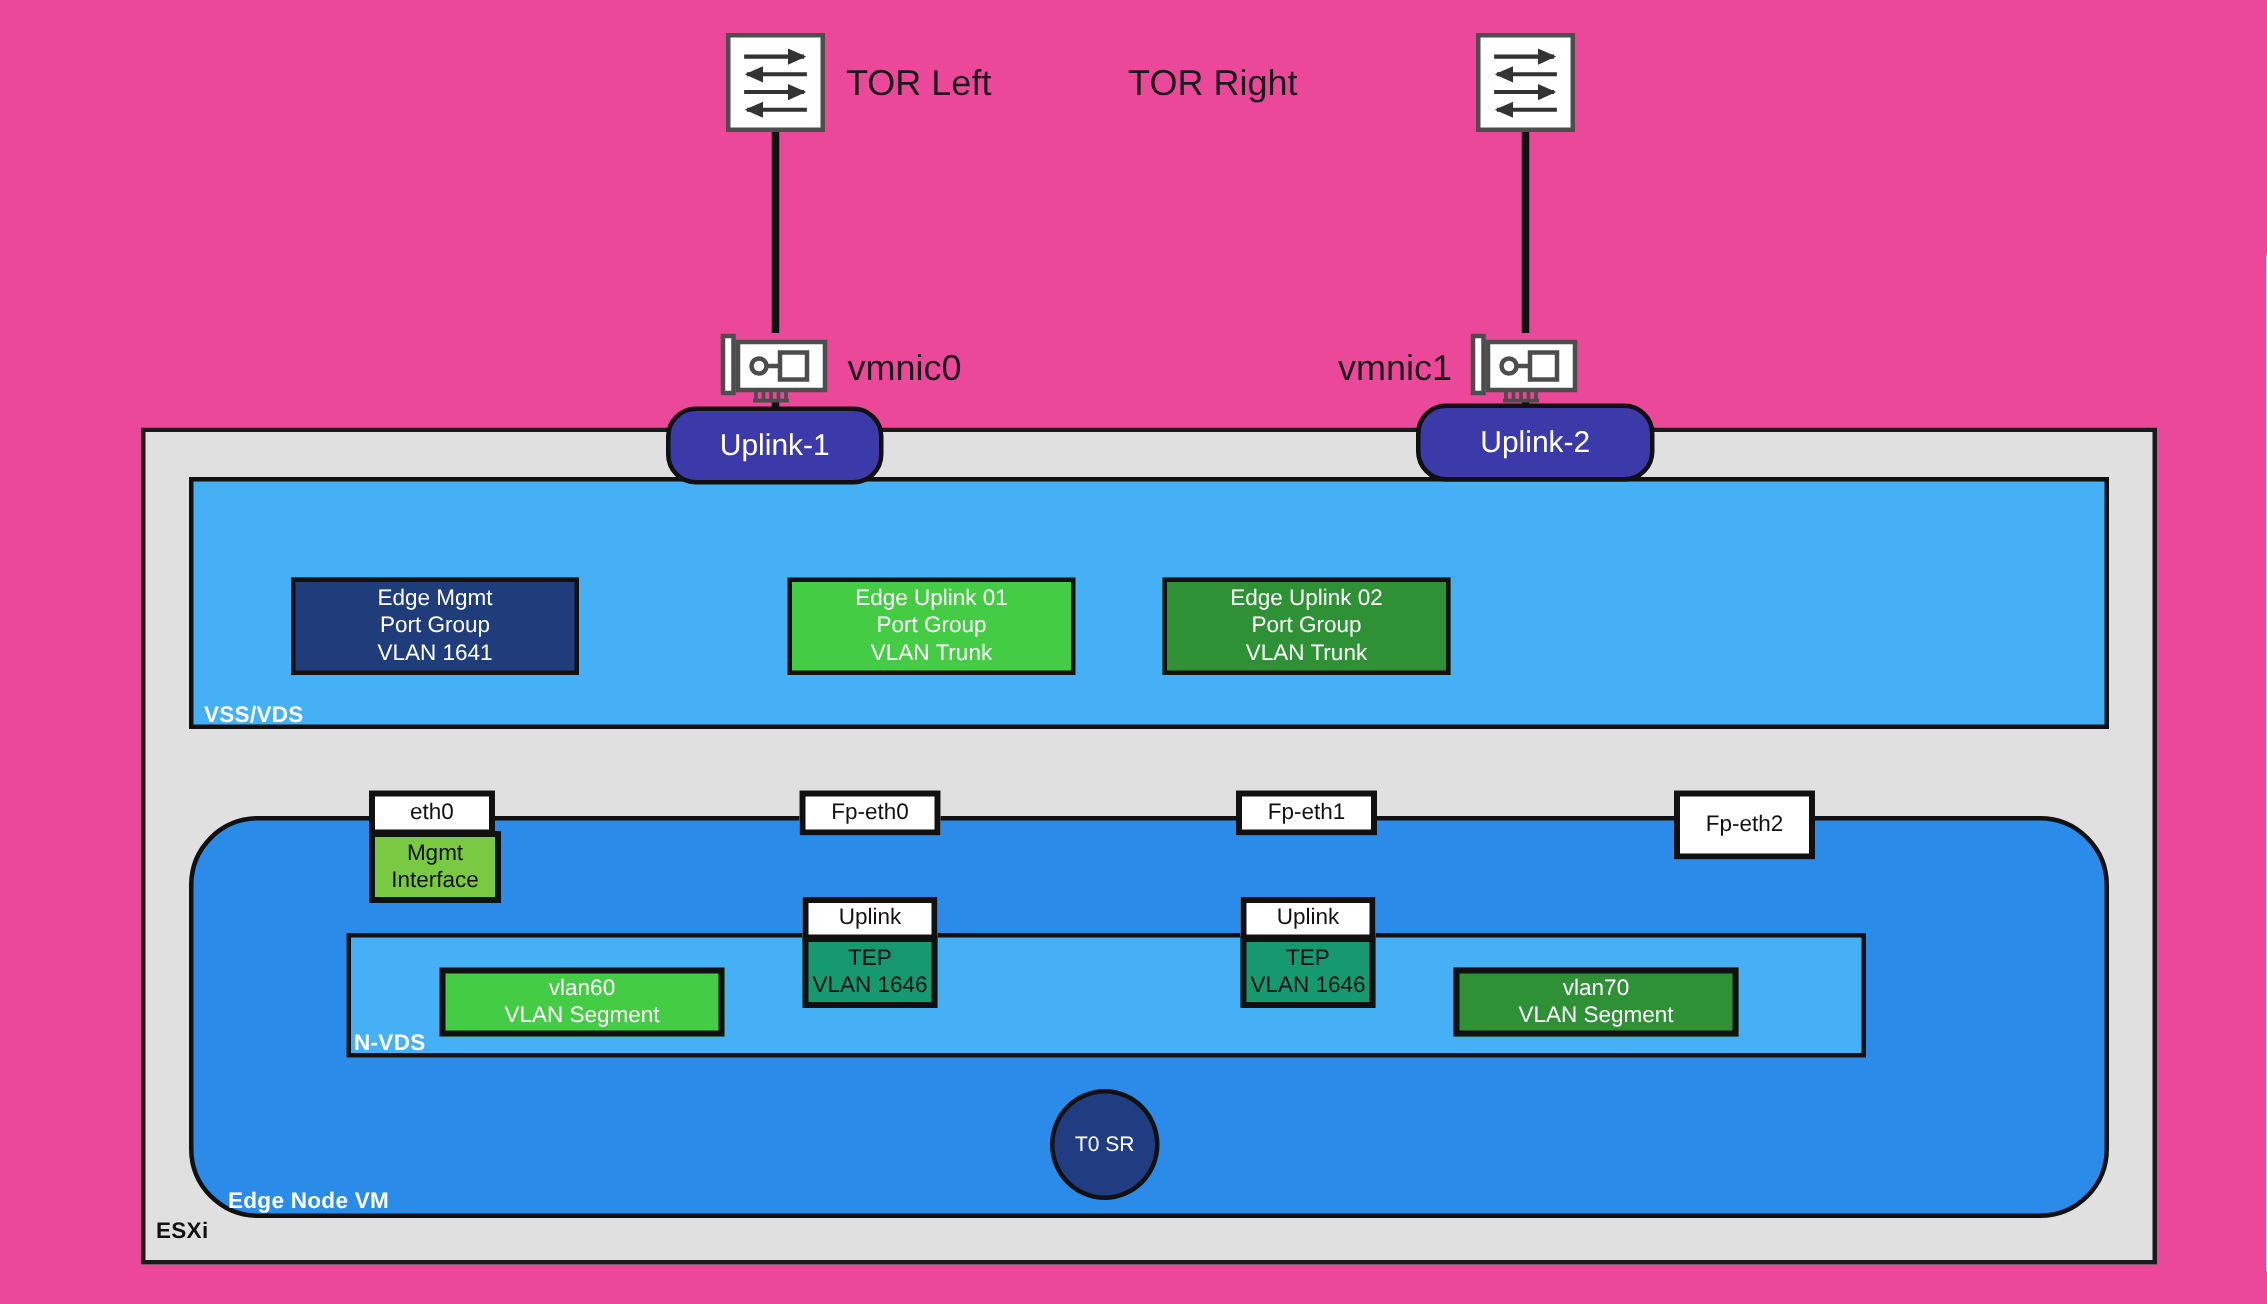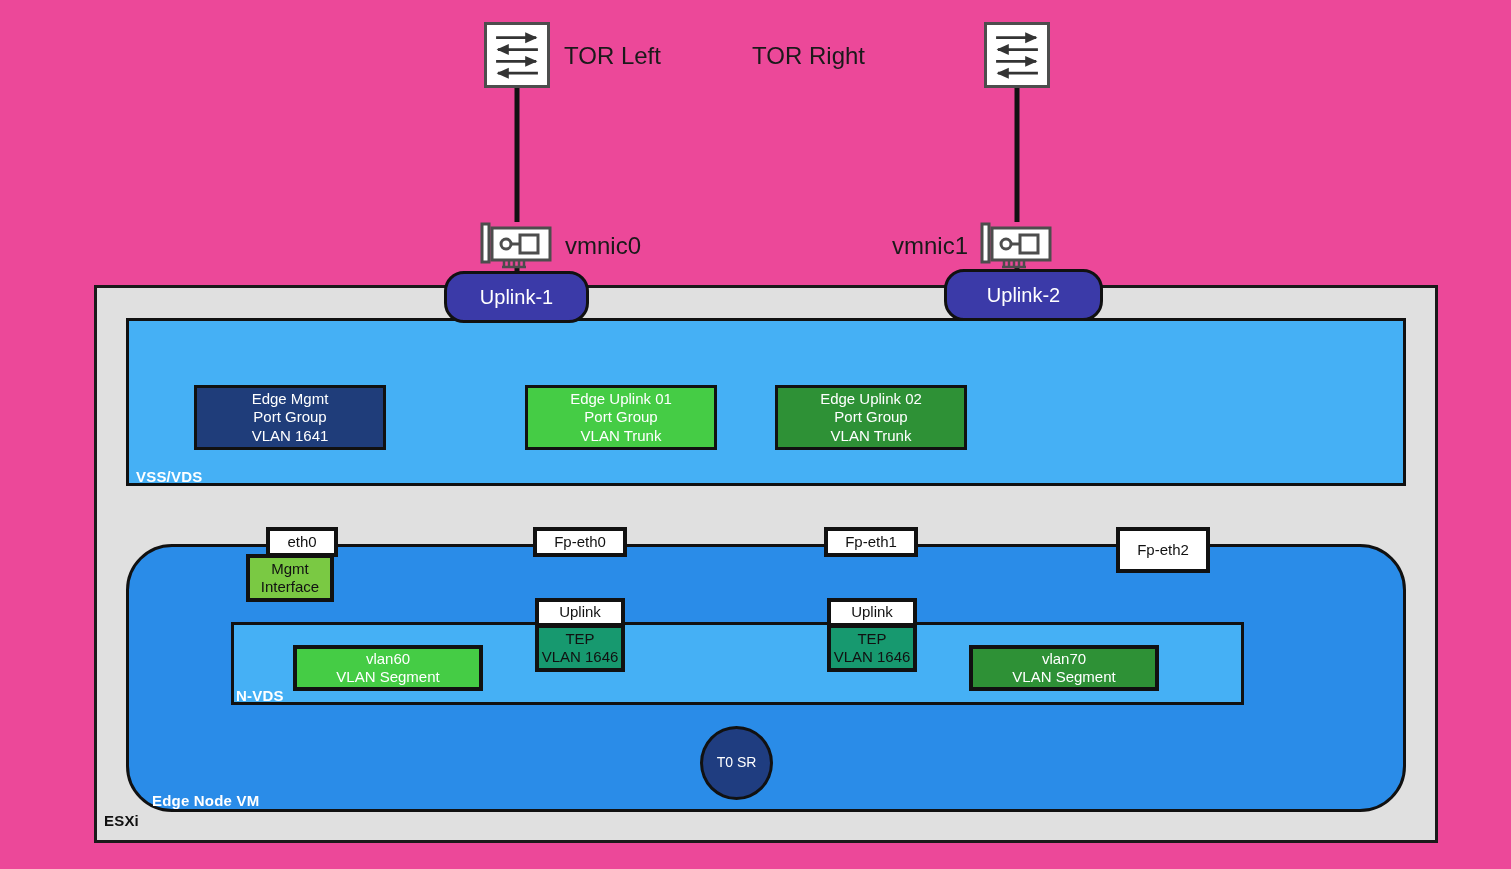--- a/index.html
+++ b/index.html
@@ -279,21 +279,21 @@
     <span>Port Group</span>
     <span>VLAN Trunk</span>
   </div>
 
   <div class="node rect pg-rect pg-up02" style="left:775px; top:385px; width:192px; height:65px;">
     <span>Edge Uplink 02</span>
     <span>Port Group</span>
     <span>VLAN Trunk</span>
   </div>
 
-  <div class="node rect rect-thick white-rect" style="left:246px; top:527px; width:72px; height:30px;margin-left:20px;">
+  <div class="node rect rect-thick white-rect" style="left:246px; top:527px; width:84px; height:30px;">
     <span>eth0</span>
   </div>
   <div class="node rect rect-thick mgmt-rect" style="left:246px; top:554px; width:88px; height:48px;">
     <span>Mgmt</span>
     <span>Interface</span>
   </div>
 
   <div class="node rect rect-thick white-rect" style="left:533px; top:527px; width:94px; height:30px;">
     <span>Fp-eth0</span>
   </div>

